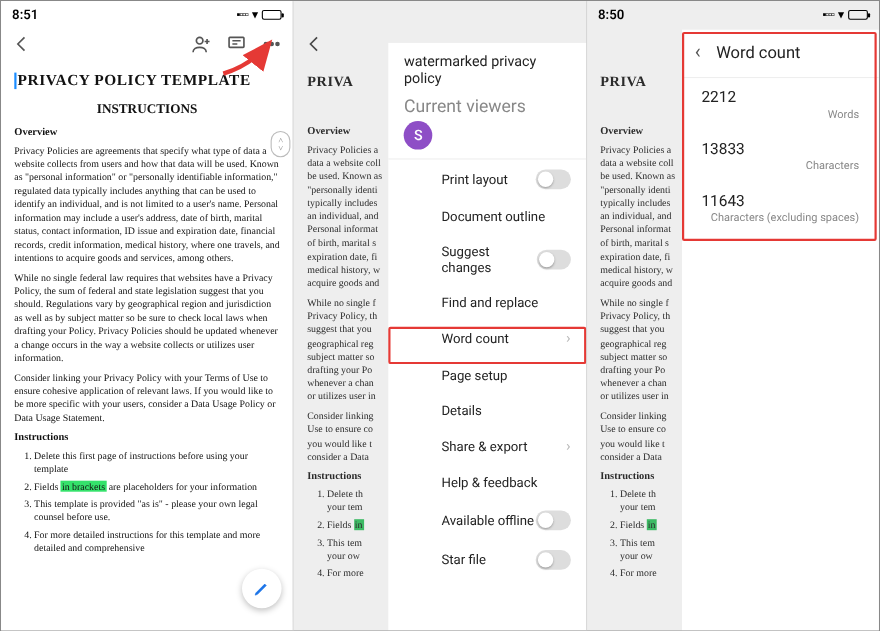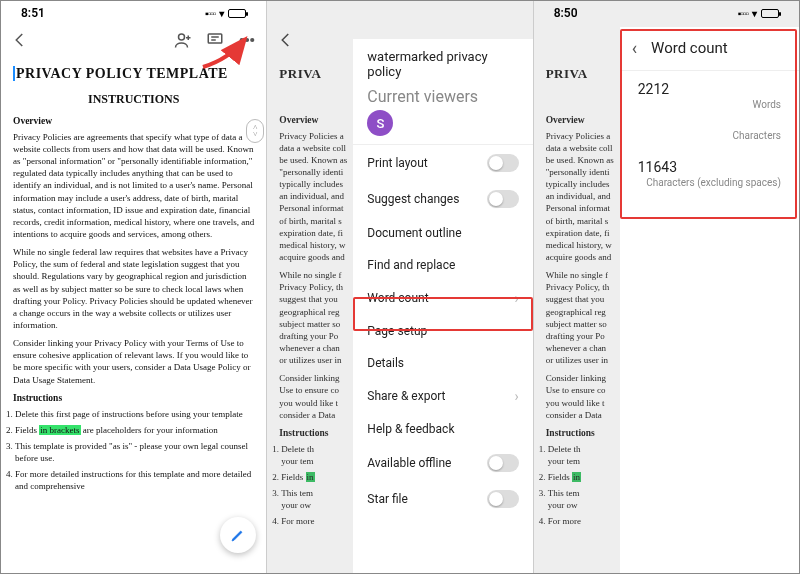--- a/index.html
+++ b/index.html
@@ -1,55 +1,55 @@
 <!DOCTYPE html>
 <html><head>
 <meta charset="utf-8">
 <style>
   * { box-sizing: border-box; margin: 0; padding: 0; }
   body { font-family: -apple-system, BlinkMacSystemFont, "Segoe UI", Roboto, sans-serif; background:#f0f0f0; }
   .stage { width:800px; height:574px; margin:0 auto; background:#fff; border:1px solid #888; position:relative; display:flex; }
   .phone { flex:1; height:100%; border-right:1px solid #ccc; position:relative; background:#fff; display:flex; flex-direction:column; overflow:hidden; }
   .phone:last-child { border-right:none; }
-  .statusbar { height:24px; display:flex; justify-content:space-between; align-items:center; padding:0 20px; font-size:12px; font-weight:600; color:#000; }
+  .statusbar { height:24px; display:flex; justify-content:space-between; align-items:center; padding:0 10px; font-size:12px; font-weight:600; color:#000; }
   .statusbar .right { display:flex; align-items:center; gap:4px; font-size:10px; }
   .sig { letter-spacing:-1px; }
   .battery { width:18px; height:9px; border:1px solid #000; border-radius:2px; position:relative; }
   .battery::after { content:""; position:absolute; right:-3px; top:2px; width:2px; height:4px; background:#000; border-radius:1px;}
   .battery .fill { background:#000; height:100%; width:85%; }
   .toolbar { height:30px; display:flex; align-items:center; padding:0 10px; gap:14px; }
   .toolbar .spacer { flex:1; }
   .icon { display:inline-flex; align-items:center; justify-content:center; width:18px; height:18px; color:#555; }
   .toolbar .icon svg { width:18px; height:18px; stroke:#555; fill:none; stroke-width:2; }
   .doc { flex:1; overflow:hidden; padding:4px 12px 0 12px; font-family: Georgia, 'Times New Roman', serif; color:#111; font-size:9px; line-height:1.35; position:relative; }
   .doc h1 { font-size:14px; font-weight:700; letter-spacing:0.5px; text-align:left; margin:6px 0 7px; font-family: Georgia, serif; }
   .doc h1 .cursor { border-left:2px solid #1a8cff; padding-left:1px; }
   .doc h2 { text-align:center; font-size:12px; font-weight:700; margin:6px 0 8px; }
   .doc h3 { font-size:9.5px; font-weight:700; margin:6px 0 3px; }
   .doc p { margin:0 0 6px; text-align:left; }
-  .doc ol { margin:2px 0 0 2px; padding:0; }
+  .doc ol { margin:2px 0 0 18px; padding:0; }
   .doc ol li { margin-bottom:4px; }
   .hl { background:#35e26b; padding:0 1px; }
   .scrollknob { position:absolute; right:2px; top:64px; width:18px; height:24px; border:1px solid #bbb; border-radius:10px; background:#fff; display:flex; flex-direction:column; align-items:center; justify-content:center; font-size:8px; color:#888; line-height:7px;}
   .fab { position:absolute; right:10px; bottom:20px; width:36px; height:36px; border-radius:50%; background:#fff; box-shadow:0 2px 6px rgba(0,0,0,.25); display:flex; align-items:center; justify-content:center; }
   .fab svg { width:16px; height:16px; stroke:#1a73e8; fill:#1a73e8; }
 
   
   .dim .statusbar, .dim .toolbar, .dim .doc { filter: brightness(.85) grayscale(.15); }
   .dim { background:#eee; }
   .dim .doc { color:#333; }
 
   
   .sheet { position:absolute; left:0; right:0; bottom:0; top:38px; background:#fff; display:flex; flex-direction:column; font-family:-apple-system, Roboto, sans-serif; font-size:12px; color:#222; }
   .sheet .title { padding:10px 14px 2px; font-size:13px; color:#222; }
   .sheet .subtitle { padding:6px 14px 2px; font-size:16px; color:#888; }
   .sheet .viewer { padding:2px 14px 8px; }
   .avatar { width:26px; height:26px; border-radius:50%; background:#8e4ec6; color:#fff; display:flex; align-items:center; justify-content:center; font-size:13px; font-weight:500;}
   .menu { border-top:1px solid #eee; }
-  .menu-row { display:flex; align-items:center; justify-content:space-between; padding:9px 14px; font-size:12px; color:#222; border-bottom:0; }
+  .menu-row { display:flex; align-items:center; justify-content:space-between; padding:9px 14px; font-size:12px; color:#222; border-bottom:0;margin-left:34px; }
   .menu-row .chev { color:#bbb; font-size:14px; }
   .toggle { width:32px; height:18px; background:#ddd; border-radius:10px; position:relative; }
   .toggle::after { content:""; position:absolute; left:2px; top:2px; width:14px; height:14px; background:#fff; border-radius:50%; box-shadow:0 1px 2px rgba(0,0,0,.3);}
   .menu-hl { position:absolute; border:2px solid #e53935; border-radius:2px; pointer-events:none; }
 
   
   .wcpanel { position:absolute; left:0; right:0; top:26px; bottom:0; background:#fff; font-family:-apple-system, Roboto, sans-serif;}
   .wcpanel .hdr { display:flex; align-items:center; gap:14px; padding:10px 12px 12px; font-size:15px; color:#222; border-bottom:1px solid #eee;}
   .wcpanel .hdr .bk { font-size:18px; color:#555; }
   .wc-item { padding:10px 18px 8px; }
@@ -200,25 +200,25 @@
       <div class="subtitle">Current viewers</div>
       <div class="viewer">
         <div class="avatar">S</div>
       </div>
       <div class="menu">
         <div class="menu-row">
             <span>Print layout</span>
             <span class="toggle"></span>
           </div>
         <div class="menu-row">
+            <span>Document outline</span>
+          </div>
+        <div class="menu-row">
             <span>Suggest changes</span>
             <span class="toggle"></span>
-          </div>
-        <div class="menu-row">
-            <span>Document outline</span>
           </div>
         <div class="menu-row">
             <span>Find and replace</span>
           </div>
         <div class="menu-row">
             <span>Word count</span>
             <span class="chev">›</span>
           </div>
         <div class="menu-row">
             <span>Page setup</span>
@@ -297,20 +297,21 @@
     <div class="wcpanel" style="left:86px;">
       <div class="hdr">
         <span class="bk">‹</span>
         <span>Word count</span>
       </div>
       <div class="wc-item">
         <div class="num">2212</div>
         <div class="lbl">Words</div>
       </div>
       <div class="wc-item">
+        <div class="num">13833</div>
         <div class="lbl">Characters</div>
       </div>
       <div class="wc-item">
         <div class="num">11643</div>
         <div class="lbl">Characters (excluding spaces)</div>
       </div>
     </div>
     <div class="red-box" style="left:86px; right:2px; top:28px; height:190px;"></div>
   </div>
 

